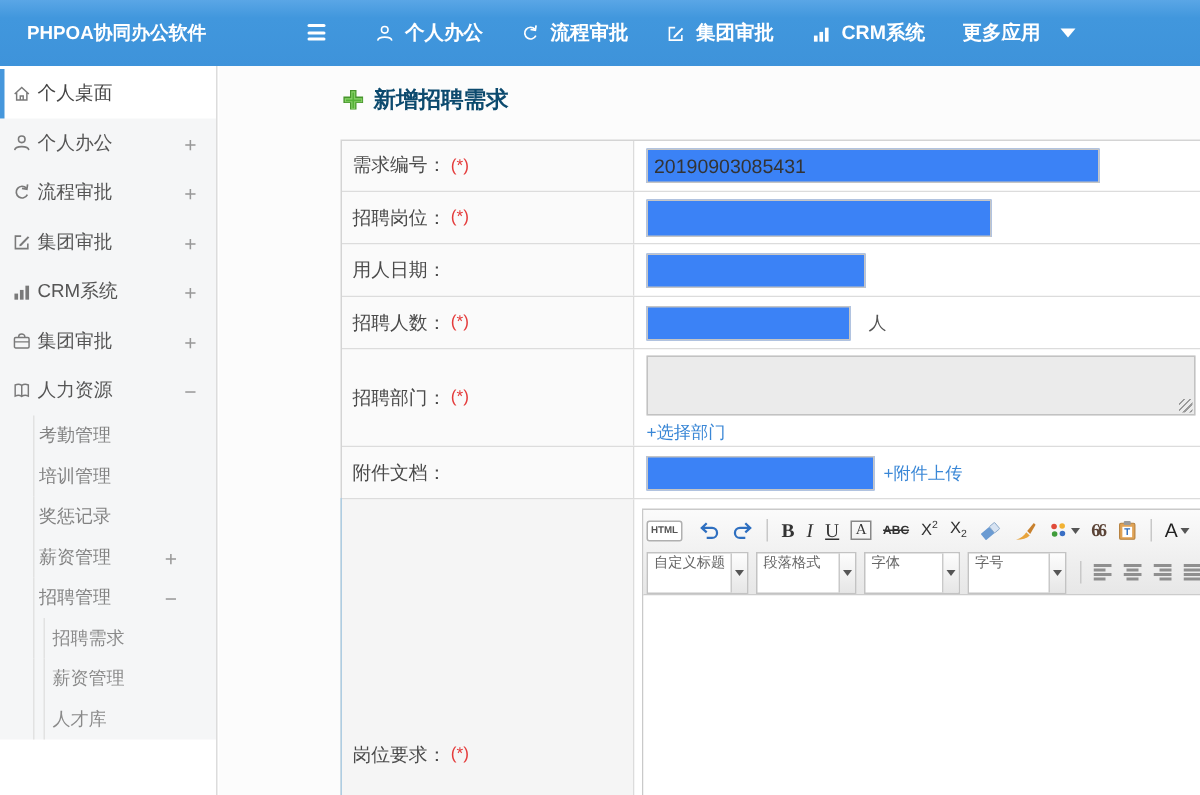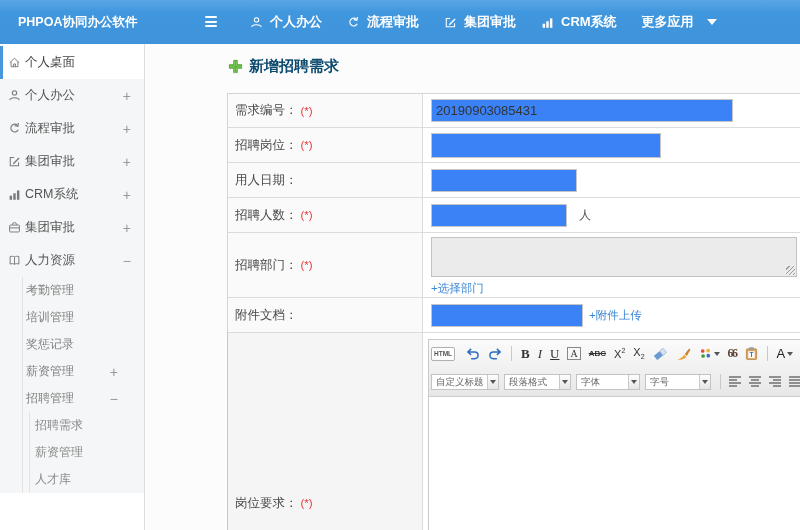--- a/index.html
+++ b/index.html
@@ -54,21 +54,21 @@
 
 #editor { width:551px; border:1px solid #c9c9c9; background:#fff; }
 .toolbar { background:linear-gradient(to bottom,#fbfbfb,#e7e7e7); border-bottom:1px solid #ccc; padding:0 2px; }
 .tb-row1 { height:27px; display:flex; align-items:center; }
 .tb-row2 { height:29px; display:flex; align-items:center; }
 .tb-sep { width:1px; height:15px; background:#c8c8c8; margin:0 5px; flex-shrink:0; }
 .tb-row2 .tb-sep { margin:0 4px; }
 .tbi { display:flex; align-items:center; justify-content:center; margin:0 4px; flex-shrink:0; cursor:pointer; }
 .html-btn { border:1px solid #b0b0b0; background:#fff; border-radius:2px; font-size:6.5px; font-weight:bold; color:#555; padding:2.5px 2px; margin-right:7px; cursor:pointer; flex-shrink:0; }
 .tglyph { font-family:"Liberation Serif",serif; font-size:13px; color:#333; }
-.dd { display:flex; align-items:flex-end; border:1px solid #c3c3c3; background:#fff; height:16px; margin-right:5px; cursor:pointer; flex-shrink:0; }
+.dd { display:flex; align-items:flex-start; border:1px solid #c3c3c3; background:#fff; height:28px; margin-right:5px; cursor:pointer; flex-shrink:0; }
 .dd .ddtext { font-size:9.5px; color:#666; padding-left:4px; flex:1; white-space:nowrap; overflow:hidden; }
 .dd .ddbtn { width:11px; height:100%; border-left:1px solid #c9c9c9; background:linear-gradient(#fdfdfd,#e6e6e6); display:flex; align-items:center; justify-content:center; flex-shrink:0; }
 .dd .ddbtn i { width:0; height:0; border-left:3px solid transparent; border-right:3px solid transparent; border-top:4px solid #555; }
 .dd1 { width:68px; } .dd2 { width:67px; } .dd3 { width:64px;gap:28px; } .dd4 { width:66px; }
 .editor-content { height:277px; background:#fff; }
 .mini-caret { width:0; height:0; border-left:3.5px solid transparent; border-right:3.5px solid transparent; border-top:4px solid #555; margin-left:2px; }
 </style>
 </head>
 <body>
 

